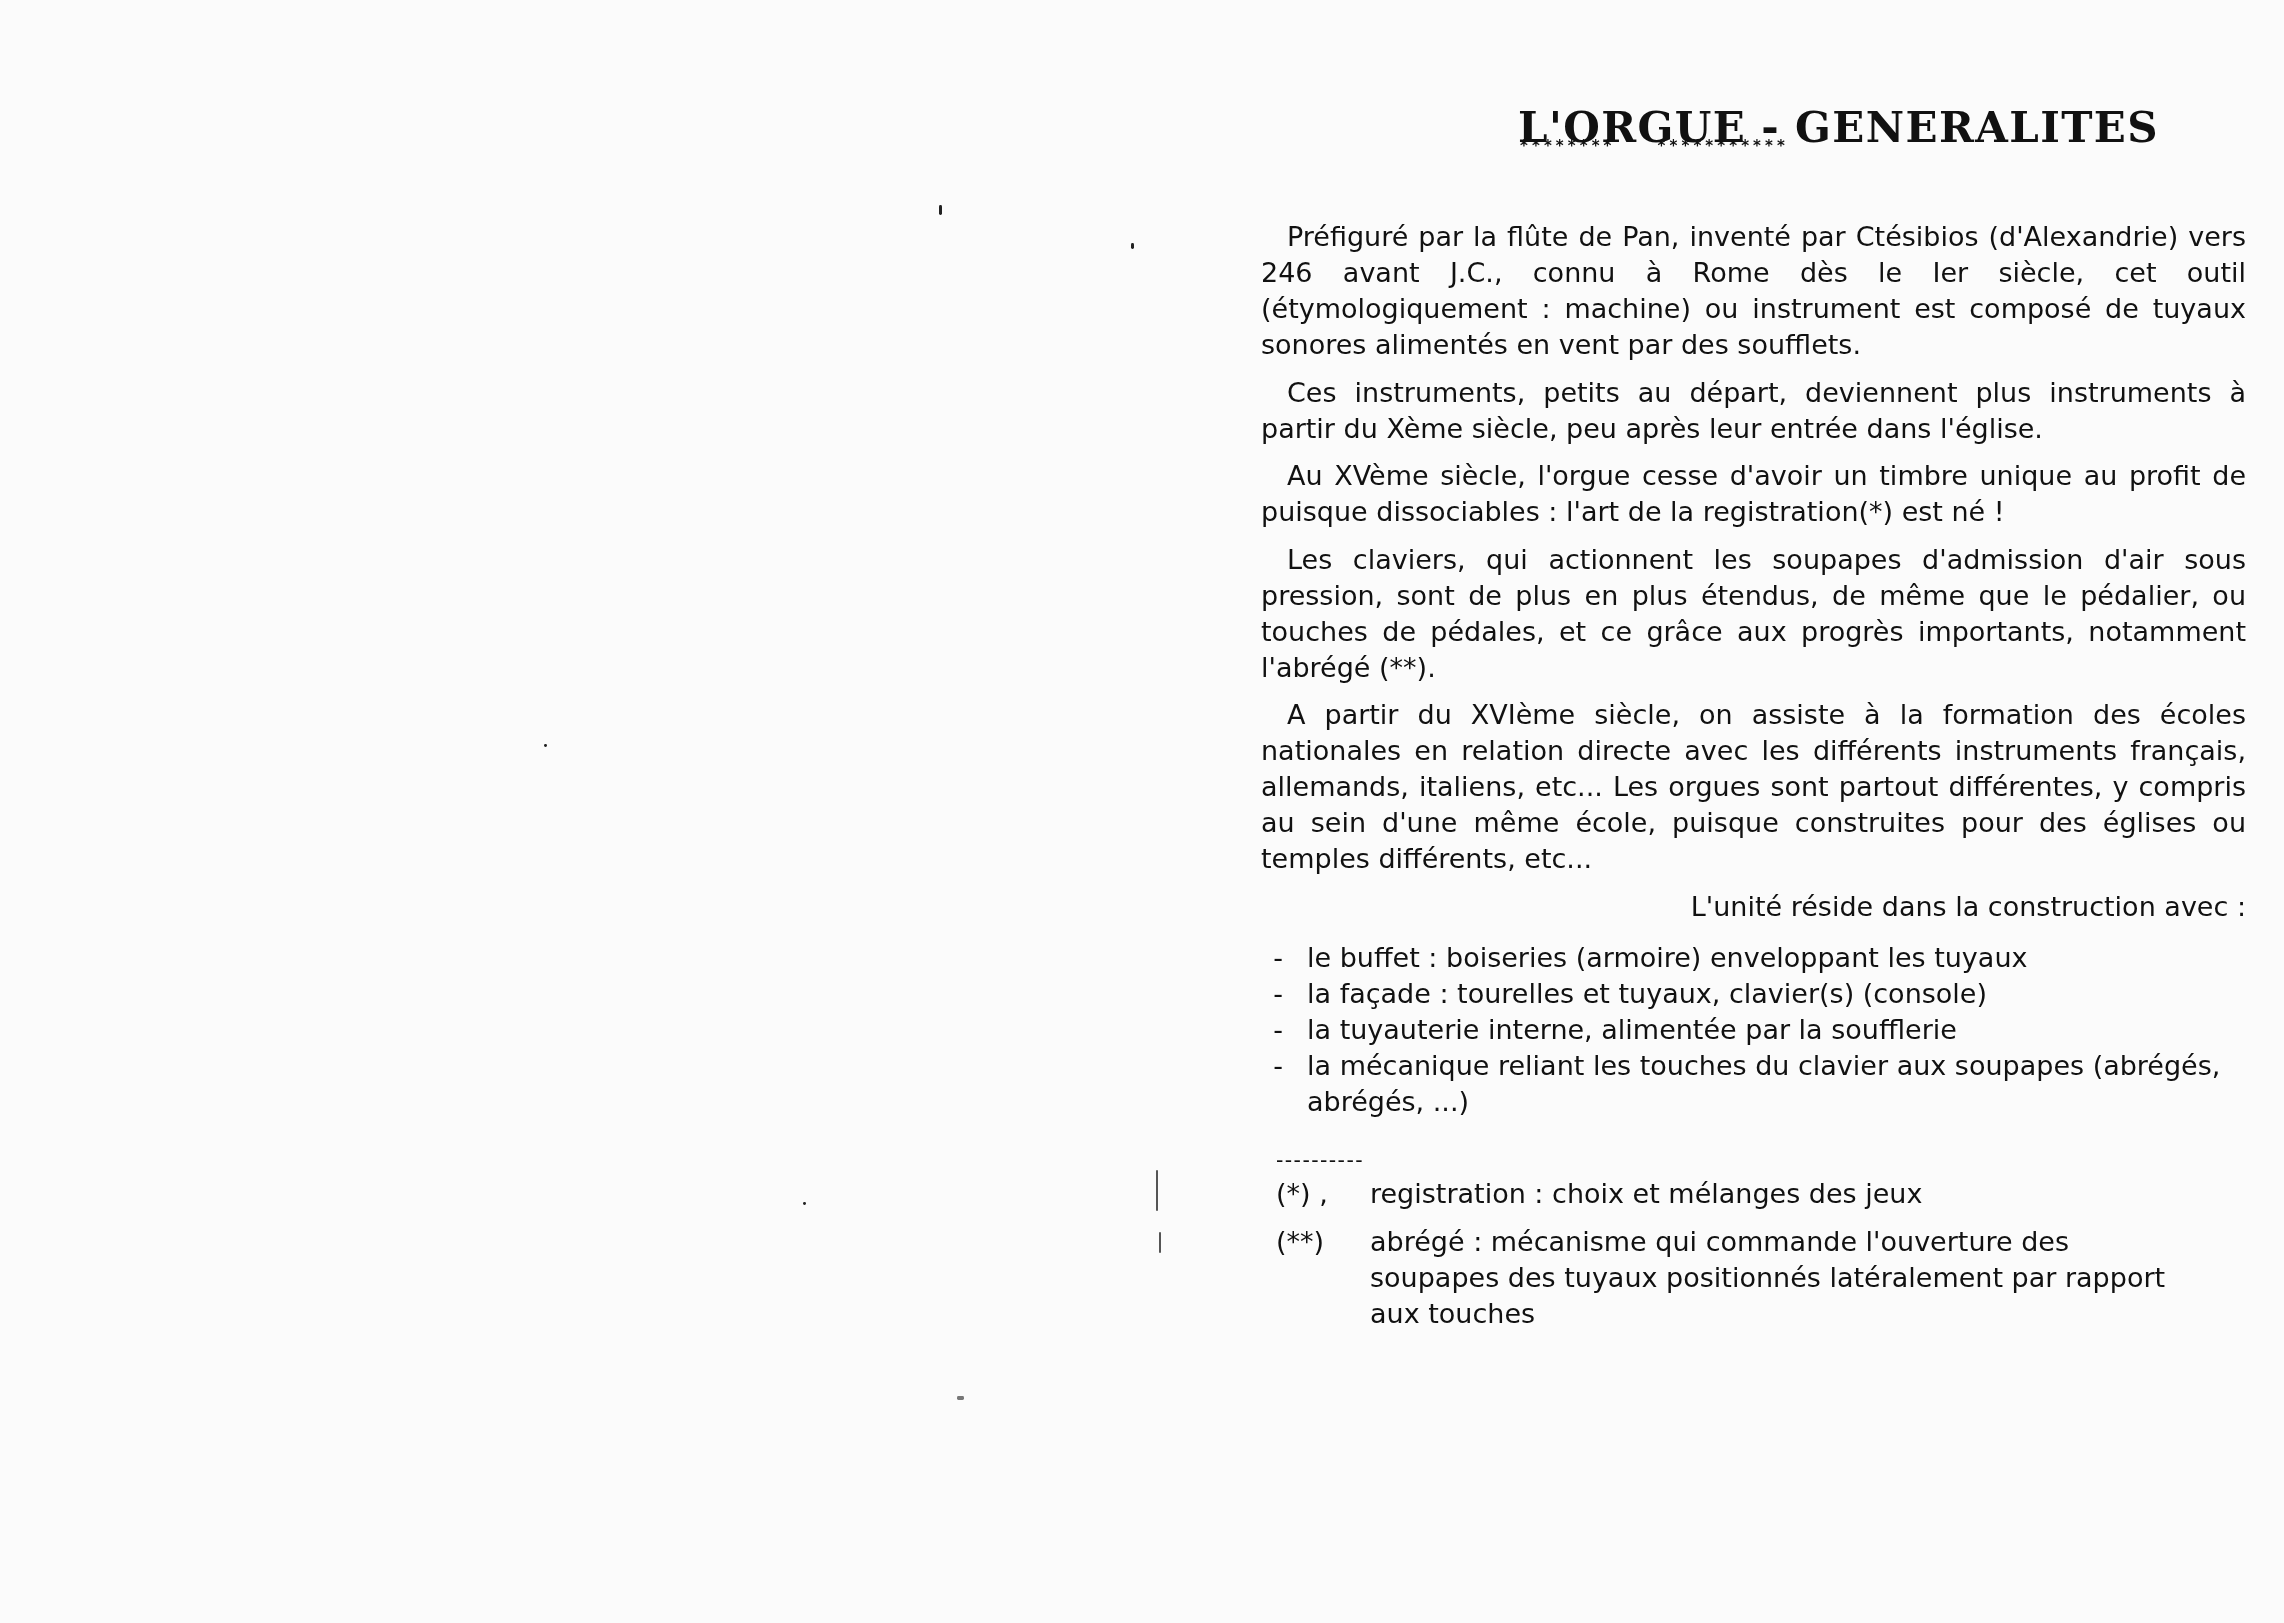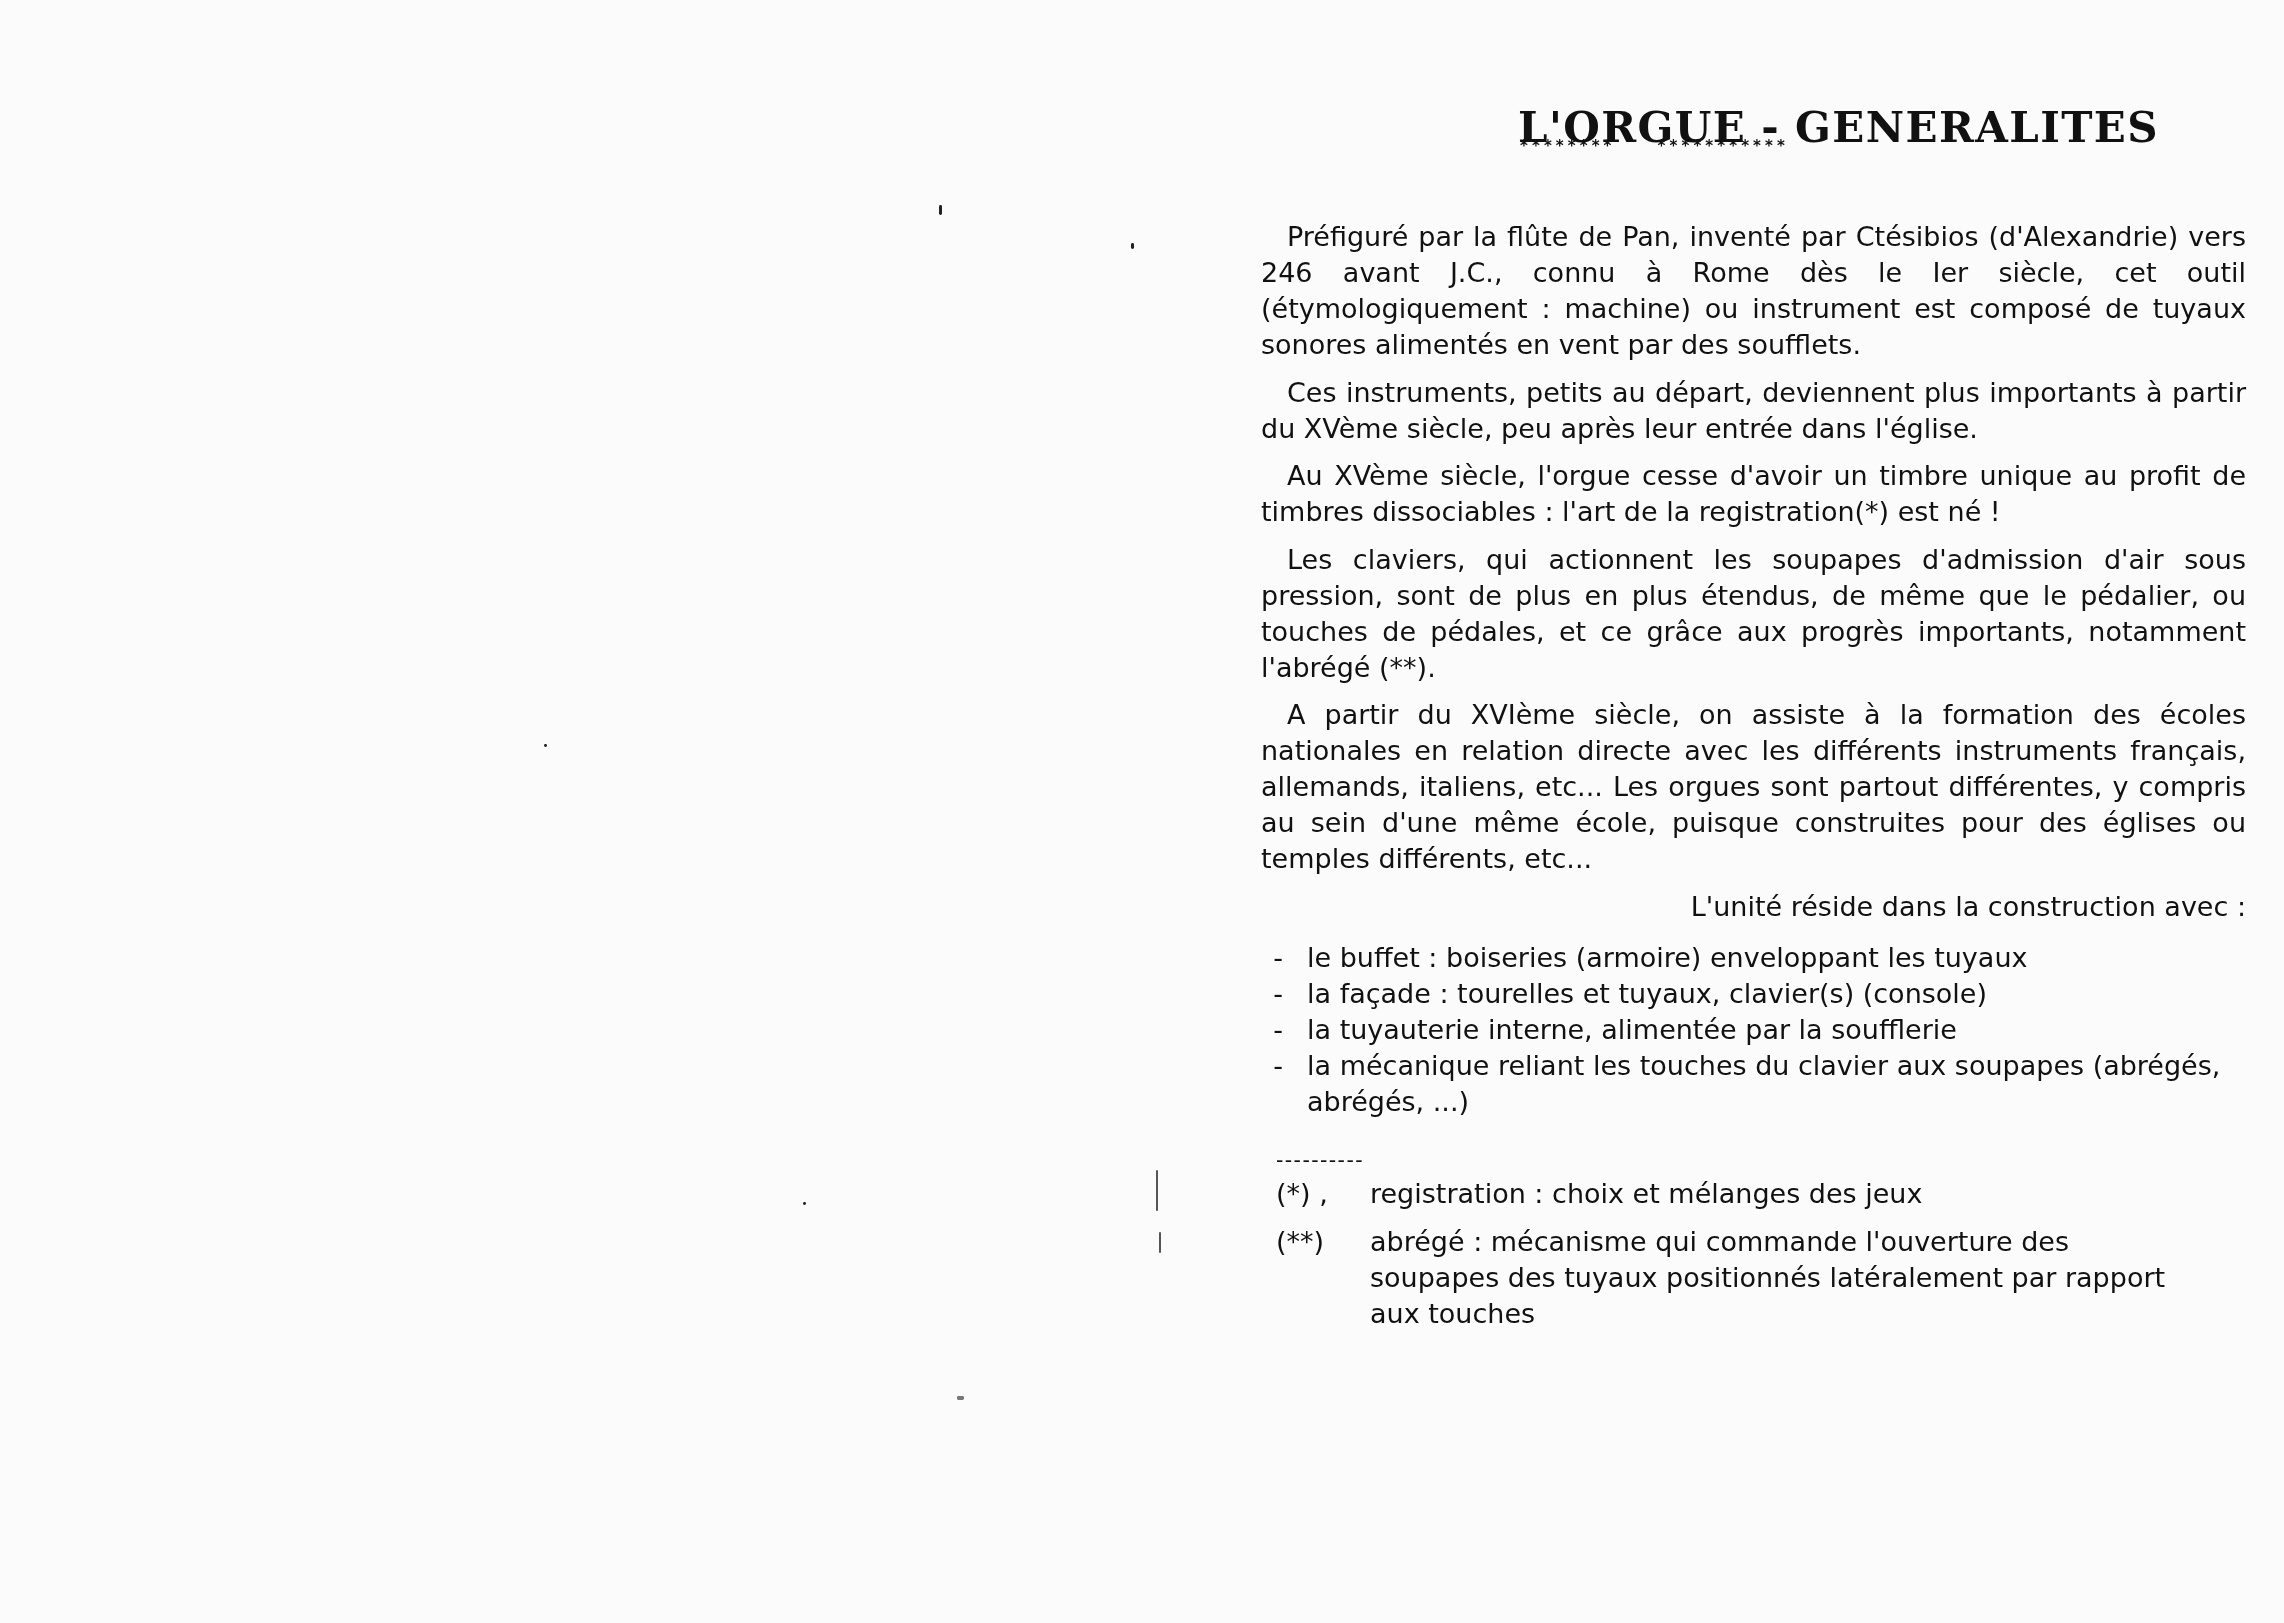--- a/index.html
+++ b/index.html
@@ -54,22 +54,22 @@
 <div class="right-page">
   <h1 class="title">
     <span>L'ORGUE</span><span class="sep">-</span><span>GENERALITES</span>
   </h1>
   <div class="stars">
     <span>********</span><span class="gap"></span><span>***********</span>
   </div>
 
   <div class="body-text">
     <p class="para">Préfiguré par la flûte de Pan, inventé par Ctésibios (d'Alexandrie) vers 246 avant J.C., connu à Rome dès le Ier siècle, cet outil (étymologiquement : machine) ou instrument est composé de tuyaux sonores alimentés en vent par des soufflets.</p>
-    <p class="para">Ces instruments, petits au départ, deviennent plus importants à partir du XVème siècle, peu après leur entrée dans l'église.</p>
-    <p class="para">Au XVème siècle, l'orgue cesse d'avoir un timbre unique au profit de timbres dissociables : l'art de la registration(*) est né !</p>
+    <p class="para">Ces instruments, petits au départ, deviennent plus instruments à partir du Xème siècle, peu après leur entrée dans l'église.</p>
+    <p class="para">Au XVème siècle, l'orgue cesse d'avoir un timbre unique au profit de puisque dissociables : l'art de la registration(*) est né !</p>
     <p class="para">Les claviers, qui actionnent les soupapes d'admission d'air sous pression, sont de plus en plus étendus, de même que le pédalier, ou touches de pédales, et ce grâce aux progrès importants, notamment l'abrégé (**).</p>
     <p class="para">A partir du XVIème siècle, on assiste à la formation des écoles nationales en relation directe avec les différents instruments français, allemands, italiens, etc... Les orgues sont partout différentes, y compris au sein d'une même école, puisque construites pour des églises ou temples différents, etc...</p>
     <p class="para plain">L'unité réside dans la construction avec :</p>
     <ul class="list">
       <li>le buffet : boiseries (armoire) enveloppant les tuyaux</li>
       <li>la façade : tourelles et tuyaux, clavier(s) (console)</li>
       <li>la tuyauterie interne, alimentée par la soufflerie</li>
       <li>la mécanique reliant les touches du clavier aux soupapes (abrégés, abrégés, ...)</li>
     </ul>
     <div class="rule">----------</div>

